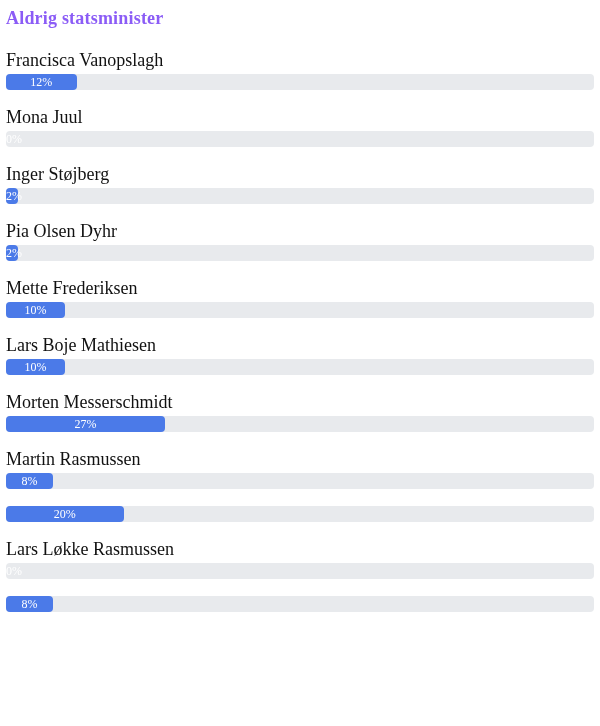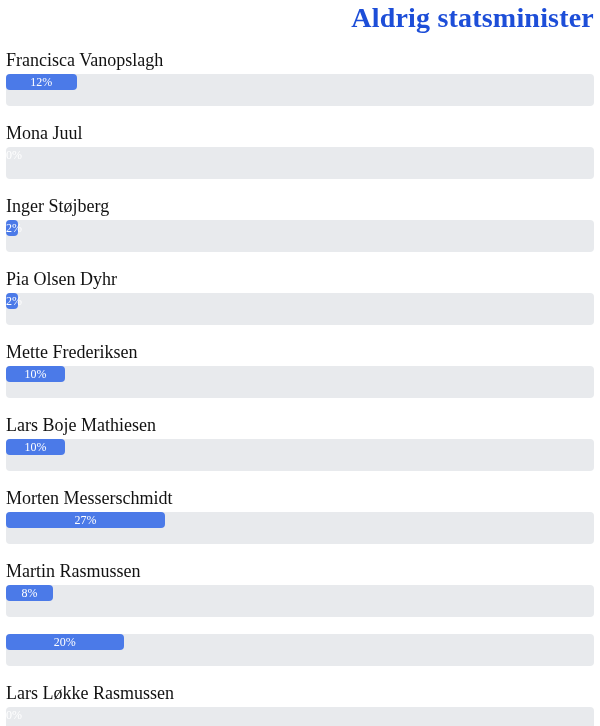--- a/index.html
+++ b/index.html
@@ -16,40 +16,39 @@
   }
   body {
     width: 600px;
     height: 726px;
     overflow: hidden;
     padding: 6px;
     font-family: "Liberation Serif", "DejaVu Serif", serif;
     color: var(--text);
   }
   .chart-title {
-    font-size: 28px;
+    font-size: 18px;
     font-weight: 700;
     line-height: 24px;
     margin: 0 0 20px 0;
-    color: #1d4ed8;
+    color: #8b5cf6;
     letter-spacing: 0.2px;
-    text-align: right;
   }
   .row {
     margin-bottom: 17px;
   }
   .candidate-name {
     font-size: 18px;
     line-height: 20px;
     margin-bottom: 4px;
     color: var(--text);
   }
   .bar-track {
     width: 100%;
-    height: 32px;
+    height: 16px;
     background: var(--bar-track);
     border-radius: 4px;
   }
   .bar-fill {
     height: 16px;
     background: var(--bar-fill);
     border-radius: 4px;
     display: flex;
     align-items: center;
     overflow: visible;

